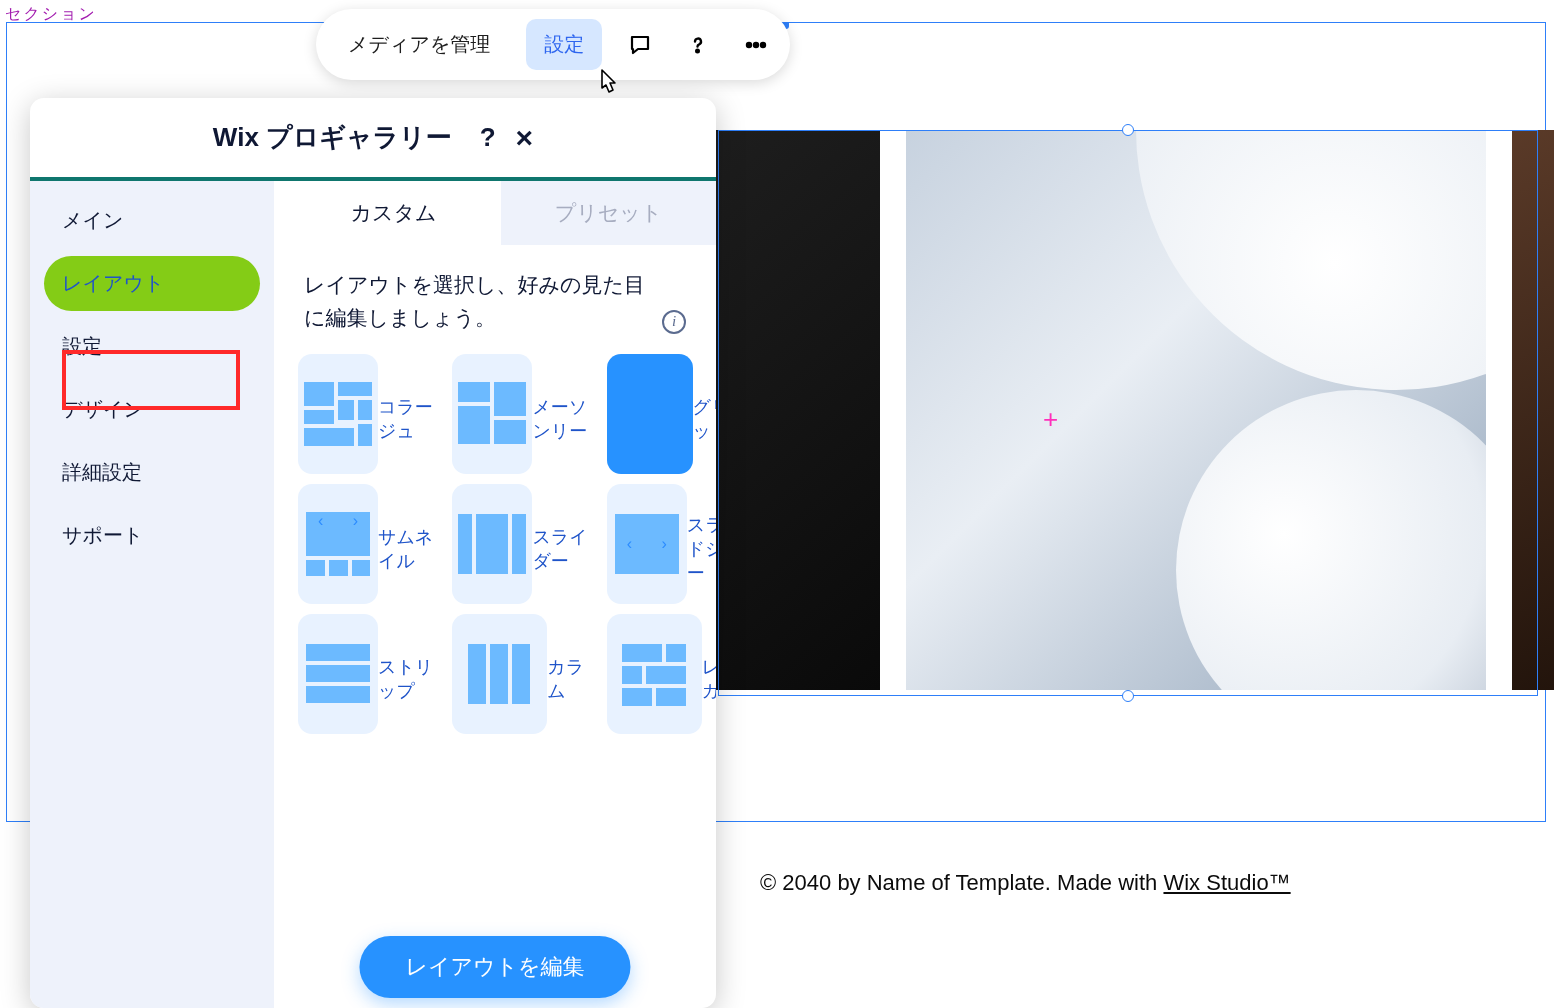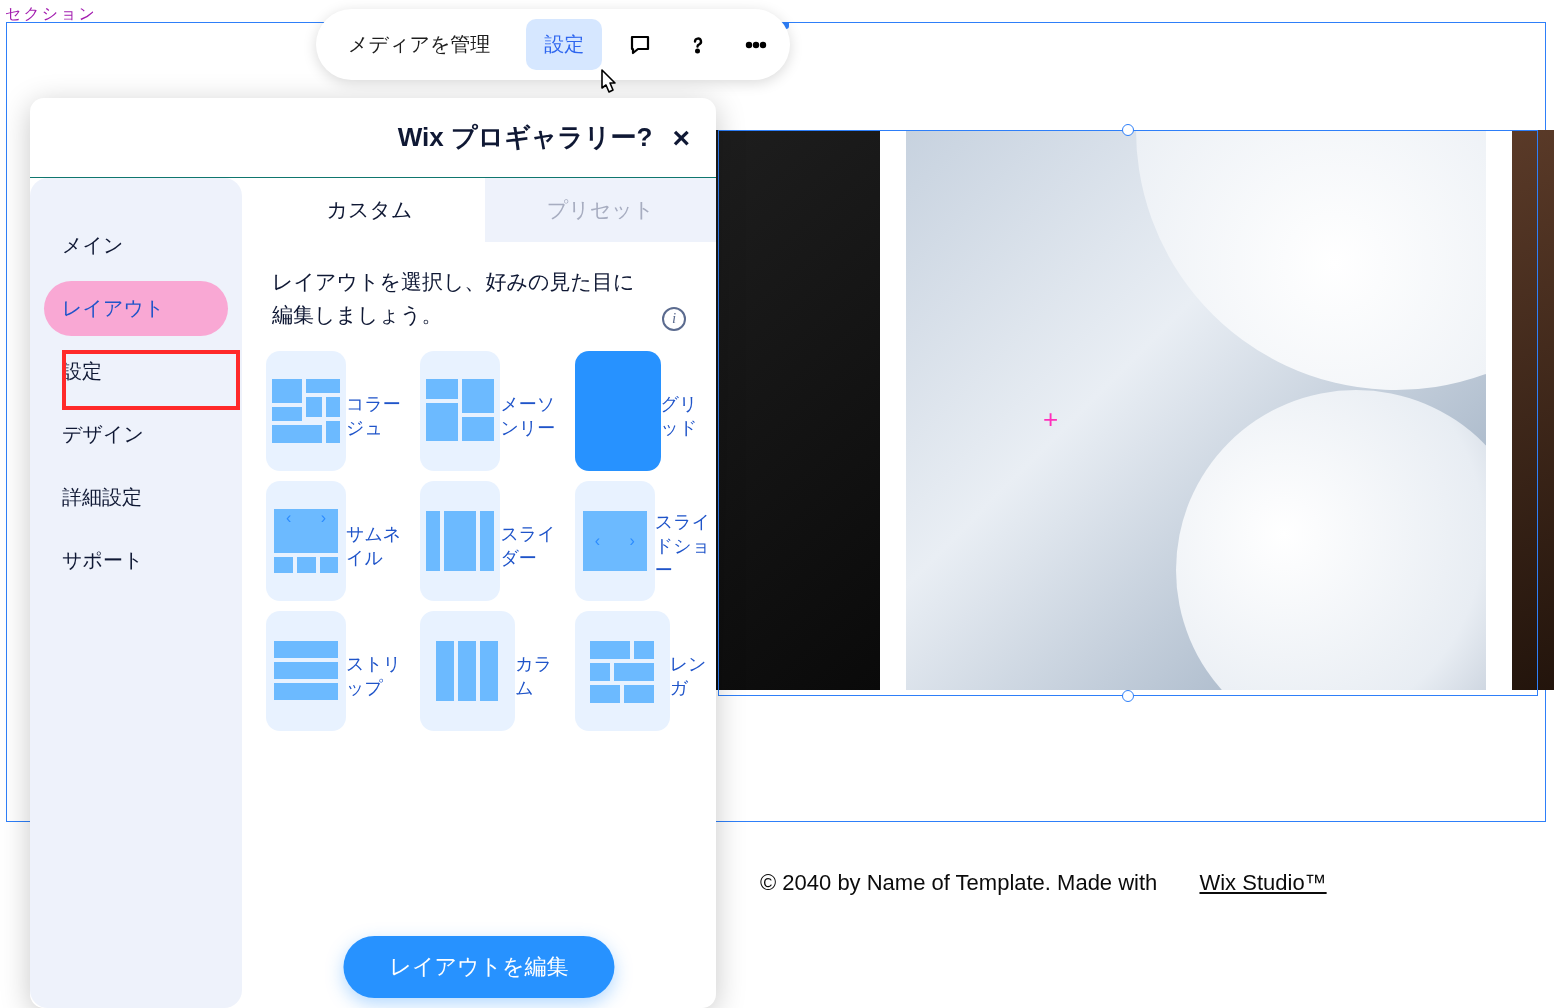--- a/index.html
+++ b/index.html
@@ -55,44 +55,45 @@
     top: 98px; left: 30px;
     width: 686px; height: 910px;
     background: #fff;
     border-radius: 14px;
     box-shadow: 0 6px 30px rgba(0,0,0,.22);
     overflow: hidden;
     z-index: 40;
     display:flex; flex-direction:column;
   }
   .panel-header {
-    display:flex; align-items:center; justify-content:flex-end;
+    display:flex; align-items:center; justify-content:center;
     padding: 22px 26px;
-    border-bottom:1px solid #0f766e;
+    border-bottom:4px solid #0f766e;
+    gap:28px;
   }
   .panel-title { font-size: 26px; font-weight:700; color:#0f1834; }
   .panel-header-actions { display:flex; gap:20px; align-items:center; }
   .panel-header-actions span { font-size:26px; font-weight:700; cursor:pointer; color:#0f1834; }
   .panel-body { flex:1; display:flex; min-height:0; }
   
   .panel-sidebar {
-    width: 212px;
+    width: 244px;
     background:#eef2fb;
-    padding: 40px 0;
-    display:flex; flex-direction:column; gap:8px;border-radius:18px;
+    padding: 12px 0;
+    display:flex; flex-direction:column; gap:8px;
   }
   .side-item {
     margin: 0 14px;
     padding: 14px 18px;
     font-size: 20px;
     color:#0f1834;
     border-radius: 30px;
     cursor:pointer;
   }
-  .side-item.selected { background:#f9a8d4; color:#1f54c9; }
+  .side-item.selected { background:#84cc16; color:#1f54c9; }
   .side-highlight {
     position:absolute;
     top:252px; left:32px;
     width:178px; height:60px;
     border:4px solid #ff2a2a;
     pointer-events:none;
   }
   
   .panel-content {
     flex:1;
@@ -222,21 +223,21 @@
     color:#ff2fbb; font-size:26px; font-weight:300;
     z-index:25; pointer-events:none;
   }
   
   .footer-line {
     position:absolute;
     top:870px; left:760px;
     font-size:22px;
     color:#0b0b0b;
   }
-  .footer-line .link { text-decoration:underline;margin-left:36px; }
+  .footer-line .link { text-decoration:underline; }
   .small-top-dash {
     position:absolute; top:0; left:50%; transform:translateX(-50%);
     width:26px; height:6px; background:#2e7ff9;
     border-radius:0 0 3px 3px;
   }
 </style>
 </head>
 <body>
 
 <div class="top-label">セクション</div>

